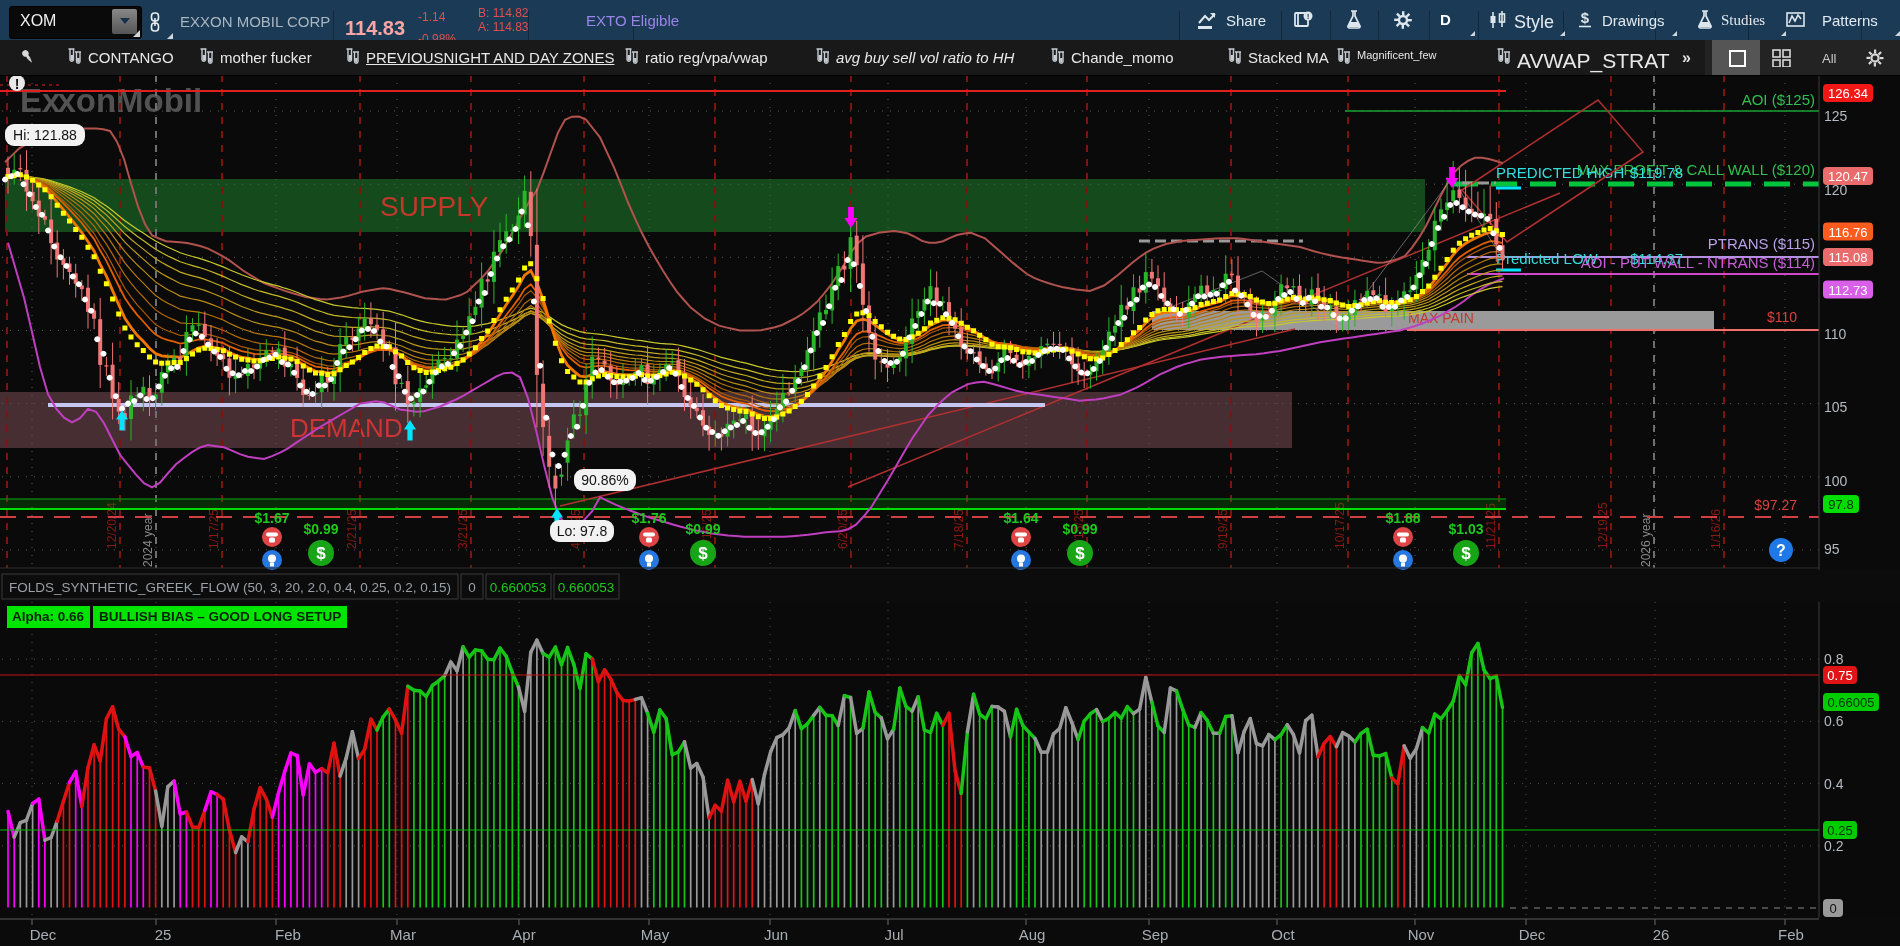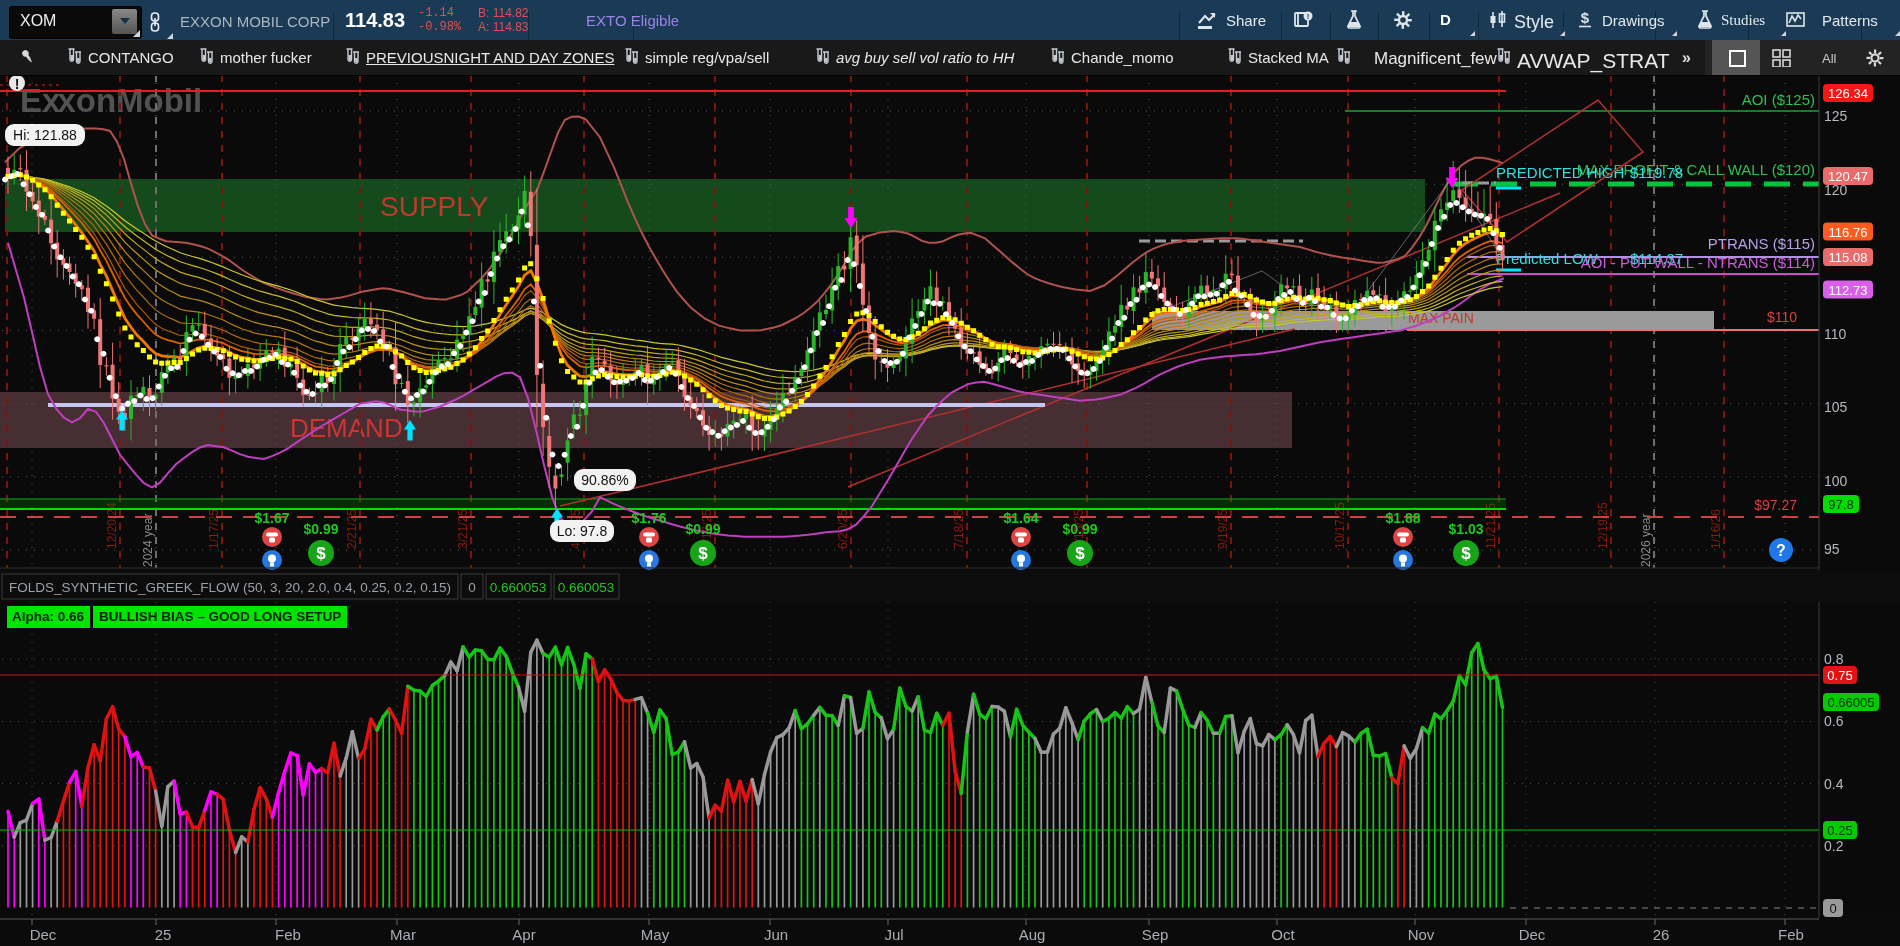--- a/index.html
+++ b/index.html
@@ -1266,22 +1266,22 @@
 <div class="abs" style="left:112px;top:9px;width:25px;height:25px;background:linear-gradient(#888,#555);border-radius:2px;"></div>
 <div class="abs" style="left:120px;top:18px;width:0;height:0;border-left:5px solid transparent;border-right:5px solid transparent;border-top:6px solid #16314a;"></div>
 <div class="abs" style="left:133px;top:30px;width:0;height:0;border-left:7px solid transparent;border-bottom:7px solid #cfd6dc;"></div>
 <svg class="abs" style="left:148px;top:12px" width="14" height="20">
       <rect x="3.5" y="1" width="7" height="8" rx="3" fill="none" stroke="#e8eef2" stroke-width="1.6"></rect>
       <rect x="3.5" y="11" width="7" height="8" rx="3" fill="none" stroke="#e8eef2" stroke-width="1.6"></rect>
       <line x1="7" y1="6" x2="7" y2="14" stroke="#e8eef2" stroke-width="1.6"></line>
     </svg>
 <div class="abs" style="left:167px;top:33px;width:0;height:0;border-left:6px solid transparent;border-bottom:6px solid #cfd6dc;"></div>
 <div class="abs" style="left:180px;top:13px;color:#aab6c0;font-size:15px;">EXXON MOBIL CORP</div>
-<div class="abs" style="left:345px;top:9px;color:#ffffff;font-size:20px;font-weight:bold;">114.83</div>
-<div class="abs" style="left:418px;top:6px;color:#e05050;font-size:12px;line-height:14px;font-family:Liberation Mono, monospace;">-1.14<br>-0.98%</div>
+<div class="abs" style="left:345px;top:17px;color:#fca5a5;font-size:20px;font-weight:bold;">114.83</div>
+<div class="abs" style="left:418px;top:6px;color:#e05050;font-size:12px;line-height:22px;">-1.14<br>-0.98%</div>
 <div class="abs" style="left:478px;top:6px;color:#e05050;font-size:12px;line-height:14px;">B: 114.82<br>A: 114.83</div>
 <div class="abs" style="left:538px;top:12px;color:#9a86e8;font-size:15px;margin-left:48px;">EXTO Eligible</div>
 <svg class="abs" style="left:1196px;top:10px" width="22" height="22">
       <path d="M3 13l6-7 4 4 6-6" stroke="#dde6ec" stroke-width="2" fill="none"></path>
       <path d="M14 3h5v5z" fill="#dde6ec"></path>
       <rect x="2" y="16" width="14" height="3" fill="#dde6ec"></rect>
     </svg>
 <div class="abs" style="left:1226px;top:12px;color:#e2eaf0;font-size:15px;">Share</div>
 <svg class="abs" style="left:1293px;top:10px" width="22" height="22">
       <rect x="2" y="3" width="13" height="13" rx="1" fill="none" stroke="#dde6ec" stroke-width="1.8"></rect>
@@ -1361,21 +1361,21 @@
       <path d="M9 5h6M10.5 5v9.5a1.75 1.75 0 0 0 3.5 0V5" stroke="#c6ccd2" stroke-width="1.4" fill="none"></path>
       <path d="M11.1 11h2.4v3.2a1.2 1.2 0 0 1-2.4 0z" fill="#c6ccd2"></path>
     </svg>
 <div class="abs" style="left:366px;top:49px;color:#e8e8e8;font-size:15px;white-space:nowrap;text-decoration:underline;">PREVIOUSNIGHT AND DAY ZONES</div>
 <svg class="abs" style="left:623px;top:47px" width="17" height="20">
       <path d="M2.5 2h6M4 2v10.5a1.75 1.75 0 0 0 3.5 0V2" stroke="#c6ccd2" stroke-width="1.4" fill="none"></path>
       <path d="M4.6 8h2.4v4.4a1.2 1.2 0 0 1-2.4 0z" fill="#c6ccd2"></path>
       <path d="M9 5h6M10.5 5v9.5a1.75 1.75 0 0 0 3.5 0V5" stroke="#c6ccd2" stroke-width="1.4" fill="none"></path>
       <path d="M11.1 11h2.4v3.2a1.2 1.2 0 0 1-2.4 0z" fill="#c6ccd2"></path>
     </svg>
-<div class="abs" style="left:645px;top:49px;color:#e8e8e8;font-size:15px;white-space:nowrap;">simple reg/vpa/sell</div>
+<div class="abs" style="left:645px;top:49px;color:#e8e8e8;font-size:15px;white-space:nowrap;">ratio reg/vpa/vwap</div>
 <svg class="abs" style="left:814px;top:47px" width="17" height="20">
       <path d="M2.5 2h6M4 2v10.5a1.75 1.75 0 0 0 3.5 0V2" stroke="#c6ccd2" stroke-width="1.4" fill="none"></path>
       <path d="M4.6 8h2.4v4.4a1.2 1.2 0 0 1-2.4 0z" fill="#c6ccd2"></path>
       <path d="M9 5h6M10.5 5v9.5a1.75 1.75 0 0 0 3.5 0V5" stroke="#c6ccd2" stroke-width="1.4" fill="none"></path>
       <path d="M11.1 11h2.4v3.2a1.2 1.2 0 0 1-2.4 0z" fill="#c6ccd2"></path>
     </svg>
 <div class="abs" style="left:836px;top:49px;color:#e8e8e8;font-size:15px;white-space:nowrap;font-style:italic;">avg buy sell vol ratio to HH</div>
 <svg class="abs" style="left:1049px;top:47px" width="17" height="20">
       <path d="M2.5 2h6M4 2v10.5a1.75 1.75 0 0 0 3.5 0V2" stroke="#c6ccd2" stroke-width="1.4" fill="none"></path>
       <path d="M4.6 8h2.4v4.4a1.2 1.2 0 0 1-2.4 0z" fill="#c6ccd2"></path>
@@ -1389,21 +1389,21 @@
       <path d="M9 5h6M10.5 5v9.5a1.75 1.75 0 0 0 3.5 0V5" stroke="#c6ccd2" stroke-width="1.4" fill="none"></path>
       <path d="M11.1 11h2.4v3.2a1.2 1.2 0 0 1-2.4 0z" fill="#c6ccd2"></path>
     </svg>
 <div class="abs" style="left:1248px;top:49px;color:#e8e8e8;font-size:15px;white-space:nowrap;text-align:right;">Stacked MA</div>
 <svg class="abs" style="left:1335px;top:47px" width="17" height="20">
       <path d="M2.5 2h6M4 2v10.5a1.75 1.75 0 0 0 3.5 0V2" stroke="#c6ccd2" stroke-width="1.4" fill="none"></path>
       <path d="M4.6 8h2.4v4.4a1.2 1.2 0 0 1-2.4 0z" fill="#c6ccd2"></path>
       <path d="M9 5h6M10.5 5v9.5a1.75 1.75 0 0 0 3.5 0V5" stroke="#c6ccd2" stroke-width="1.4" fill="none"></path>
       <path d="M11.1 11h2.4v3.2a1.2 1.2 0 0 1-2.4 0z" fill="#c6ccd2"></path>
     </svg>
-<div class="abs" style="left:1357px;top:49px;color:#e8e8e8;font-size:17px;white-space:nowrap;margin-left:17px;">Magnificent_few</div>
+<div class="abs" style="left:1357px;top:49px;color:#e8e8e8;font-size:11px;white-space:nowrap;">Magnificent_few</div>
 <svg class="abs" style="left:1495px;top:47px" width="17" height="20">
       <path d="M2.5 2h6M4 2v10.5a1.75 1.75 0 0 0 3.5 0V2" stroke="#c6ccd2" stroke-width="1.4" fill="none"></path>
       <path d="M4.6 8h2.4v4.4a1.2 1.2 0 0 1-2.4 0z" fill="#c6ccd2"></path>
       <path d="M9 5h6M10.5 5v9.5a1.75 1.75 0 0 0 3.5 0V5" stroke="#c6ccd2" stroke-width="1.4" fill="none"></path>
       <path d="M11.1 11h2.4v3.2a1.2 1.2 0 0 1-2.4 0z" fill="#c6ccd2"></path>
     </svg>
 <div class="abs" style="left:1517px;top:49px;color:#e8e8e8;font-size:21px;white-space:nowrap;">AVWAP_STRAT</div>
 <div class="abs" style="left:1682px;top:49px;color:#e0e0e0;font-size:16px;font-weight:bold;">»</div>
 <div class="abs" style="left:1712px;top:40px;width:48px;height:35px;background:#555;"></div>
 <div class="abs" style="left:1729px;top:50px;width:13px;height:13px;border:2px solid #fff;"></div>

